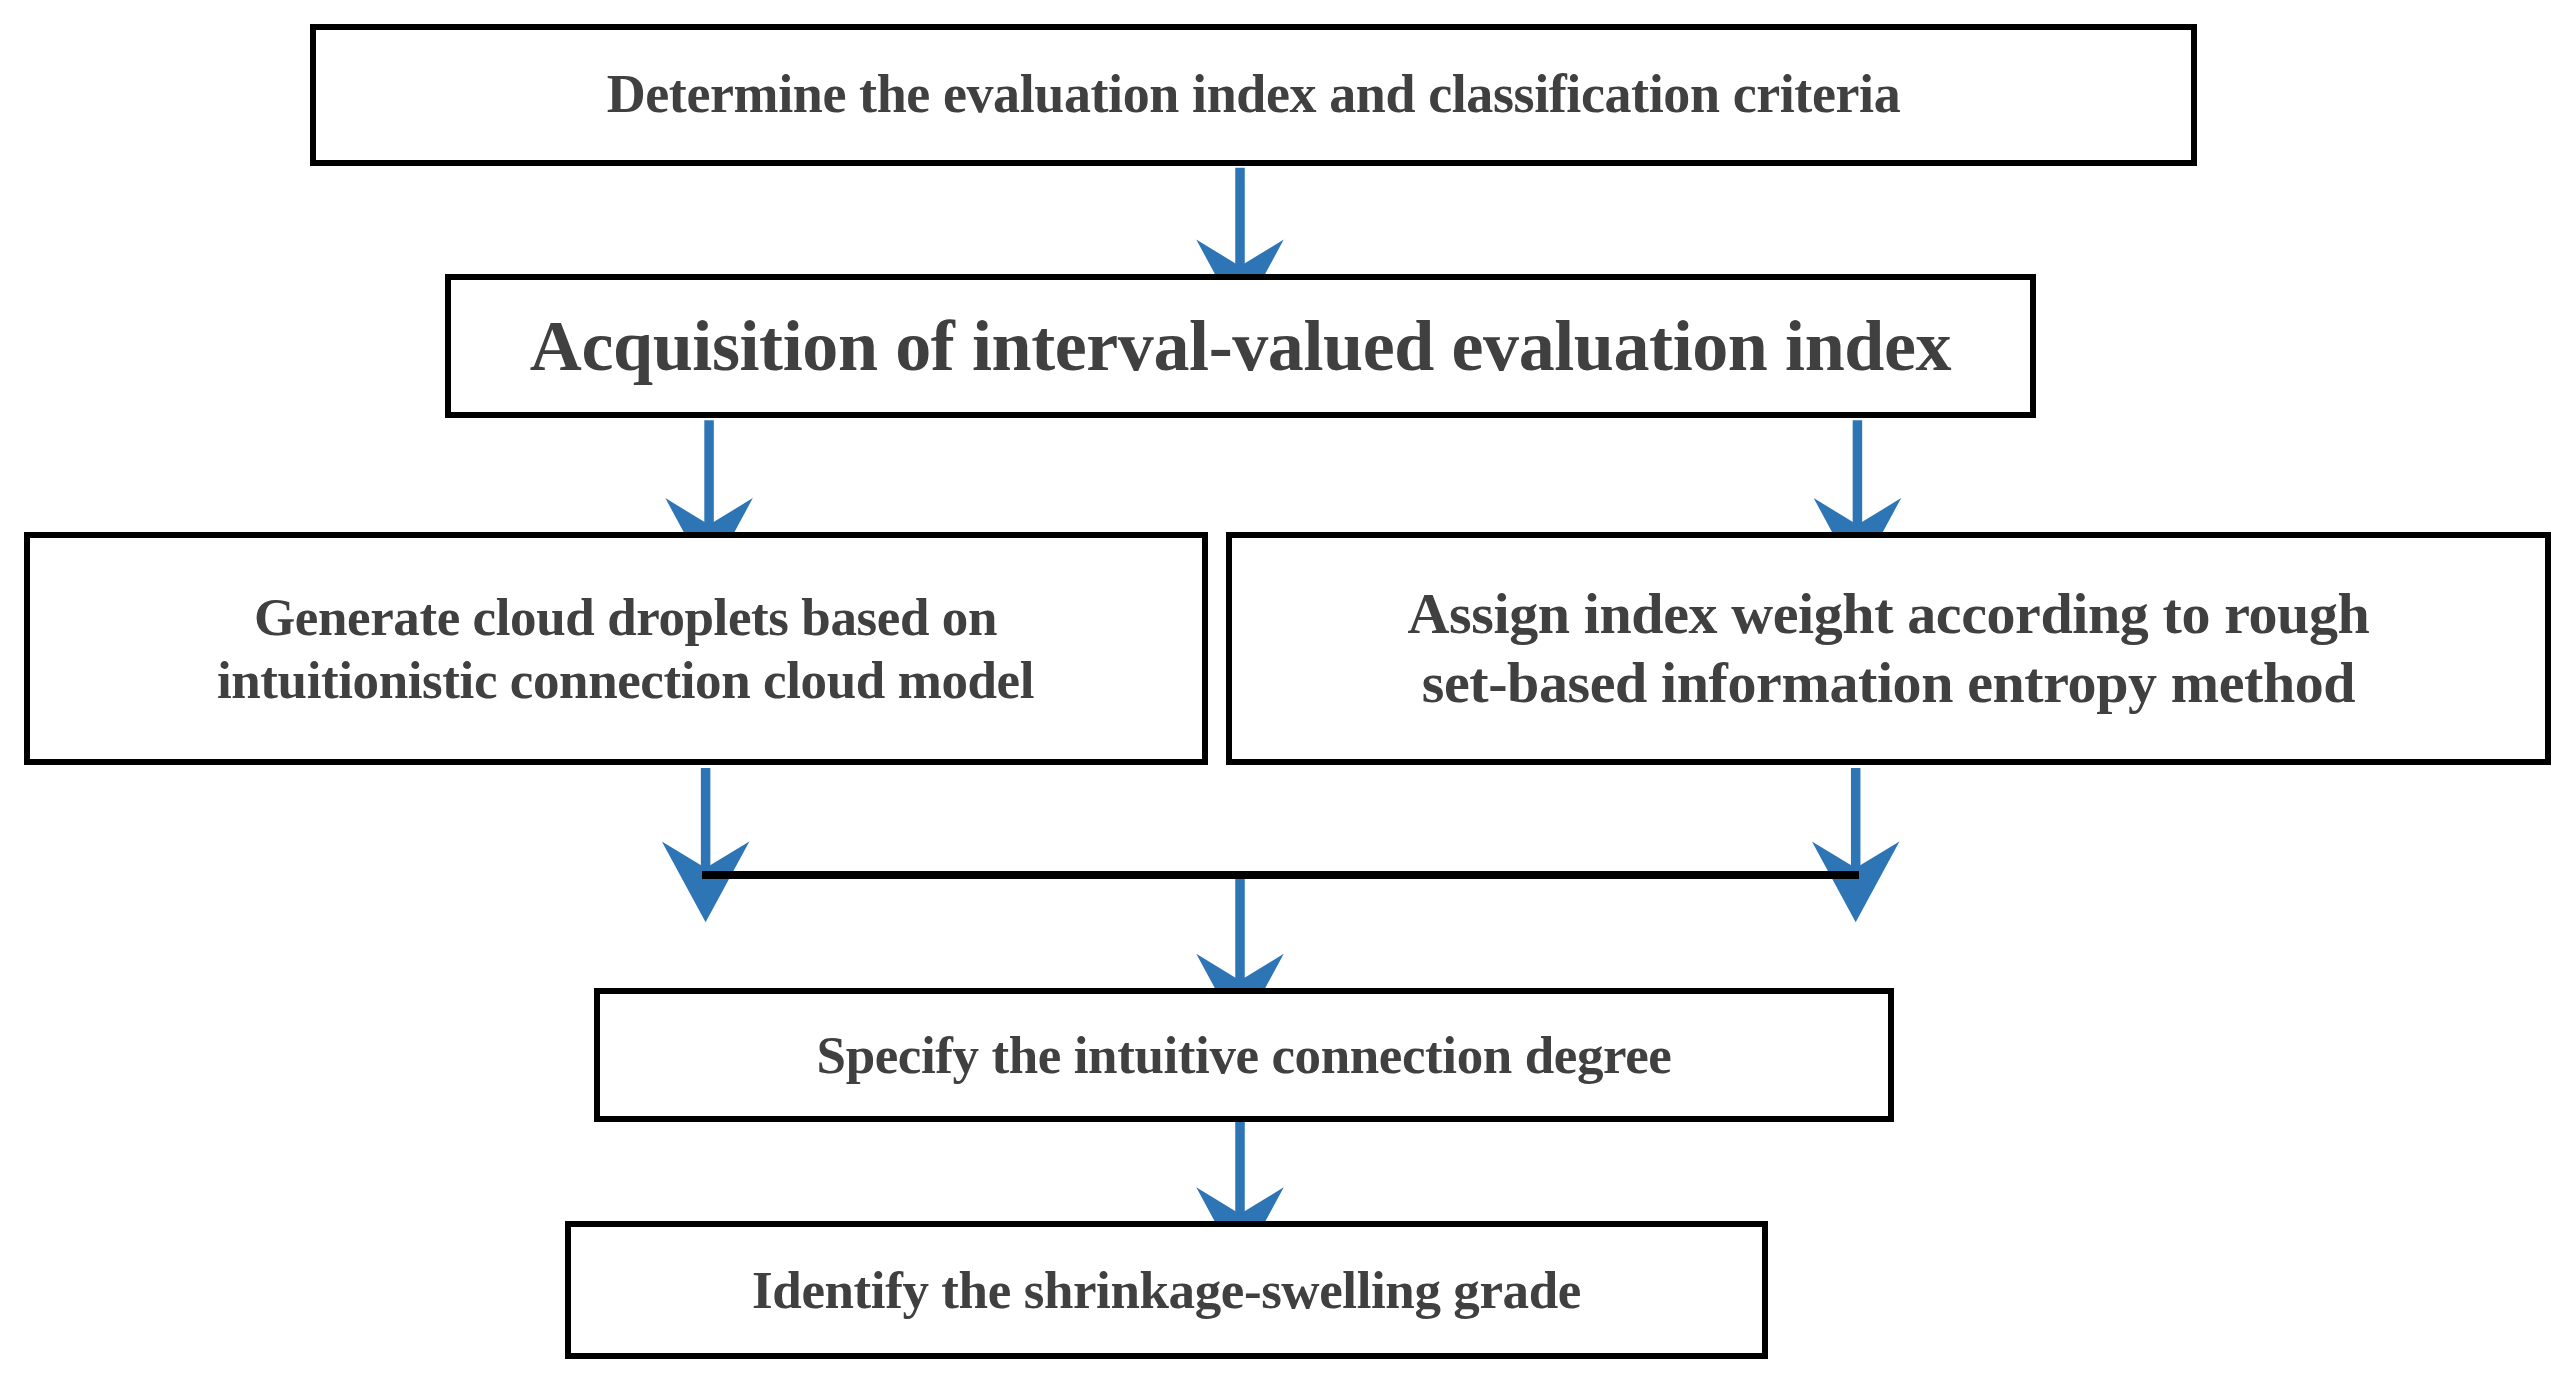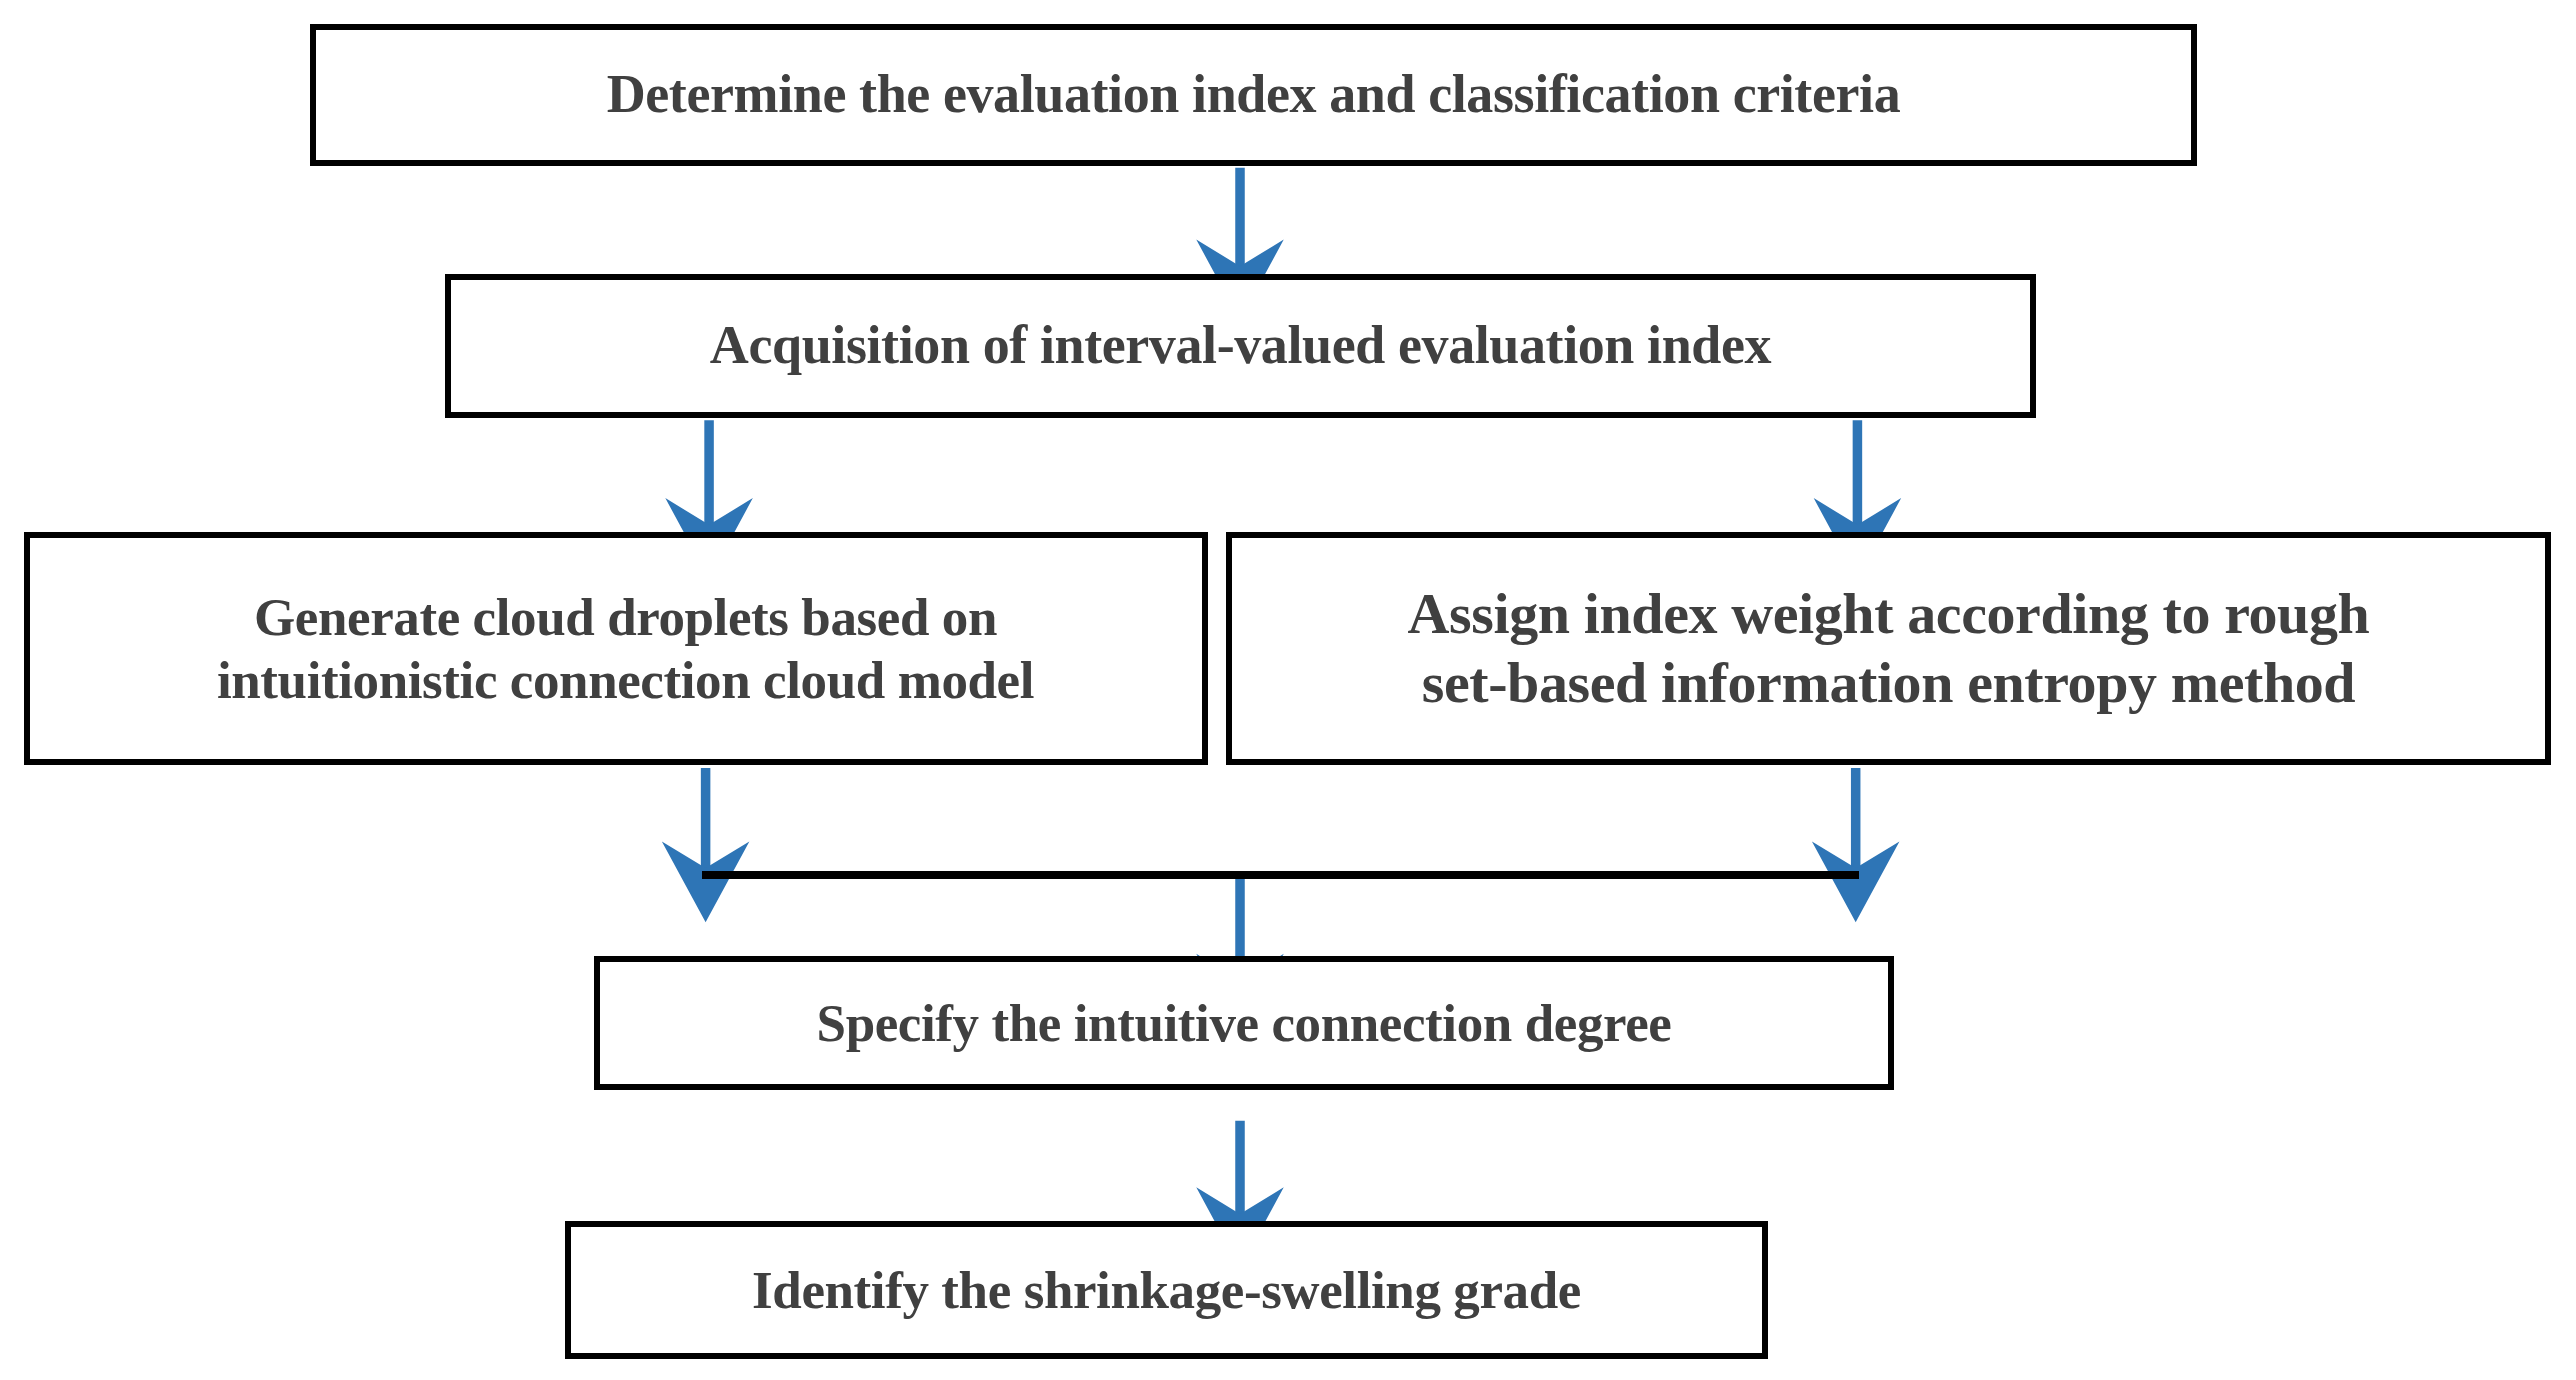--- a/index.html
+++ b/index.html
@@ -32,25 +32,25 @@
     line-height: 1.18;
     letter-spacing: -0.4px;
     white-space: pre-line;
     padding: 0 12px;
   }
   
   #node-determine      { left: 310px;  top: 24px;   width: 1887px; height: 142px; }
   #node-acquisition    { left: 445px;  top: 274px;  width: 1591px; height: 144px; }
   #node-cloud-droplets { left: 24px;   top: 532px;  width: 1184px; height: 233px; padding-left: 19px; }
   #node-index-weight   { left: 1226px; top: 532px;  width: 1325px; height: 233px; }
-  #node-connection-deg { left: 594px;  top: 956px; width: 1300px; height: 134px; }
+  #node-connection-deg { left: 594px;  top: 988px; width: 1300px; height: 134px; }
   #node-identify-grade { left: 565px;  top: 1221px; width: 1203px; height: 138px; }
 
   #node-determine      .node-label { font-size: 54px; }
-  #node-acquisition    .node-label { font-size: 54px; }
+  #node-acquisition    .node-label { font-size: 72px; }
   #node-cloud-droplets .node-label { font-size: 53px; }
   #node-index-weight   .node-label { font-size: 58px; }
   #node-connection-deg .node-label { font-size: 53px; }
   #node-identify-grade .node-label { font-size: 53px; }
 
   
   #connectors {
     position: absolute;
     left: 0; top: 0;
     width: 2576px;

